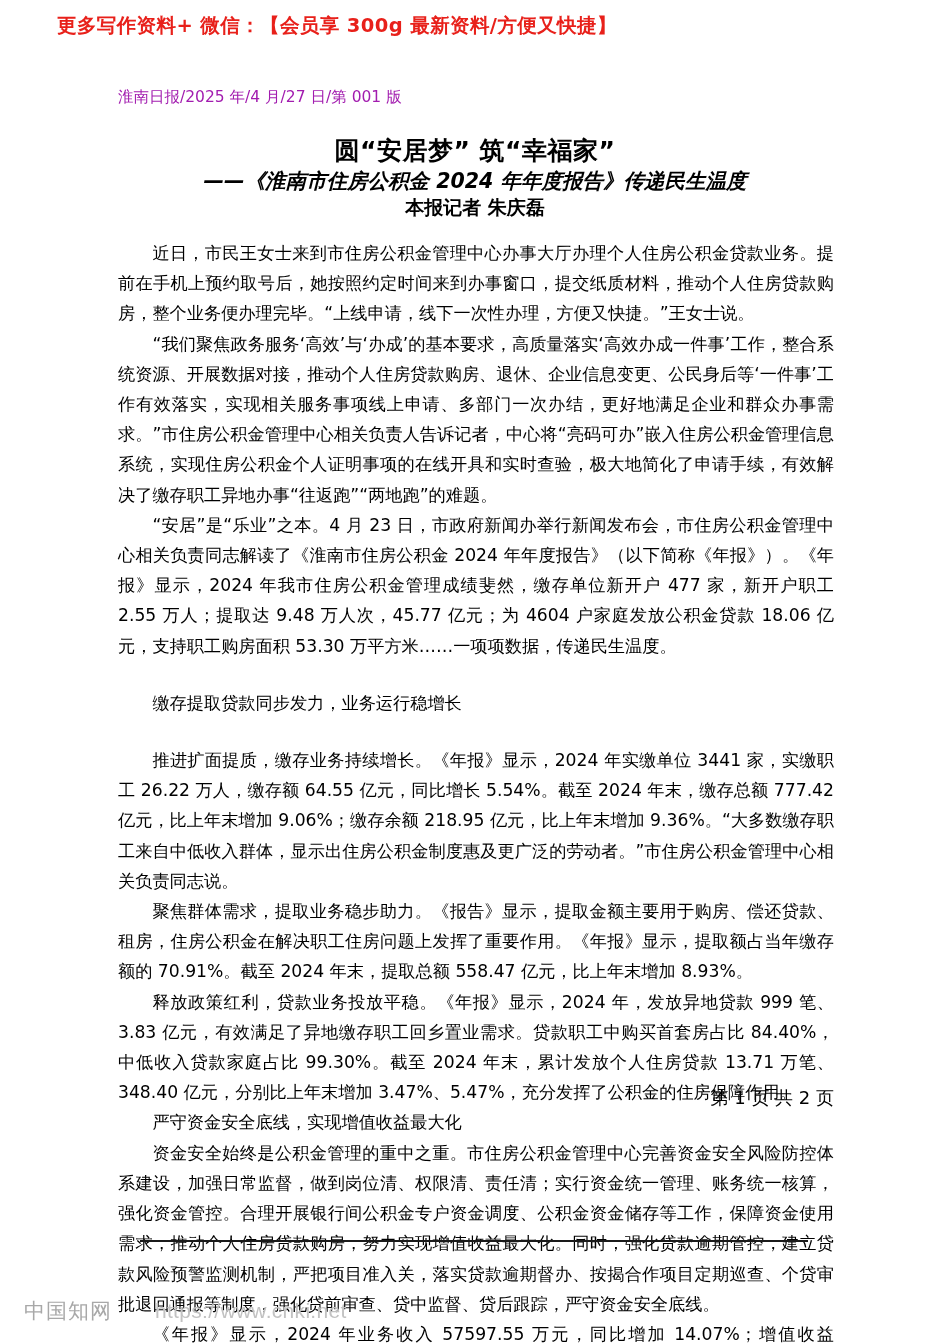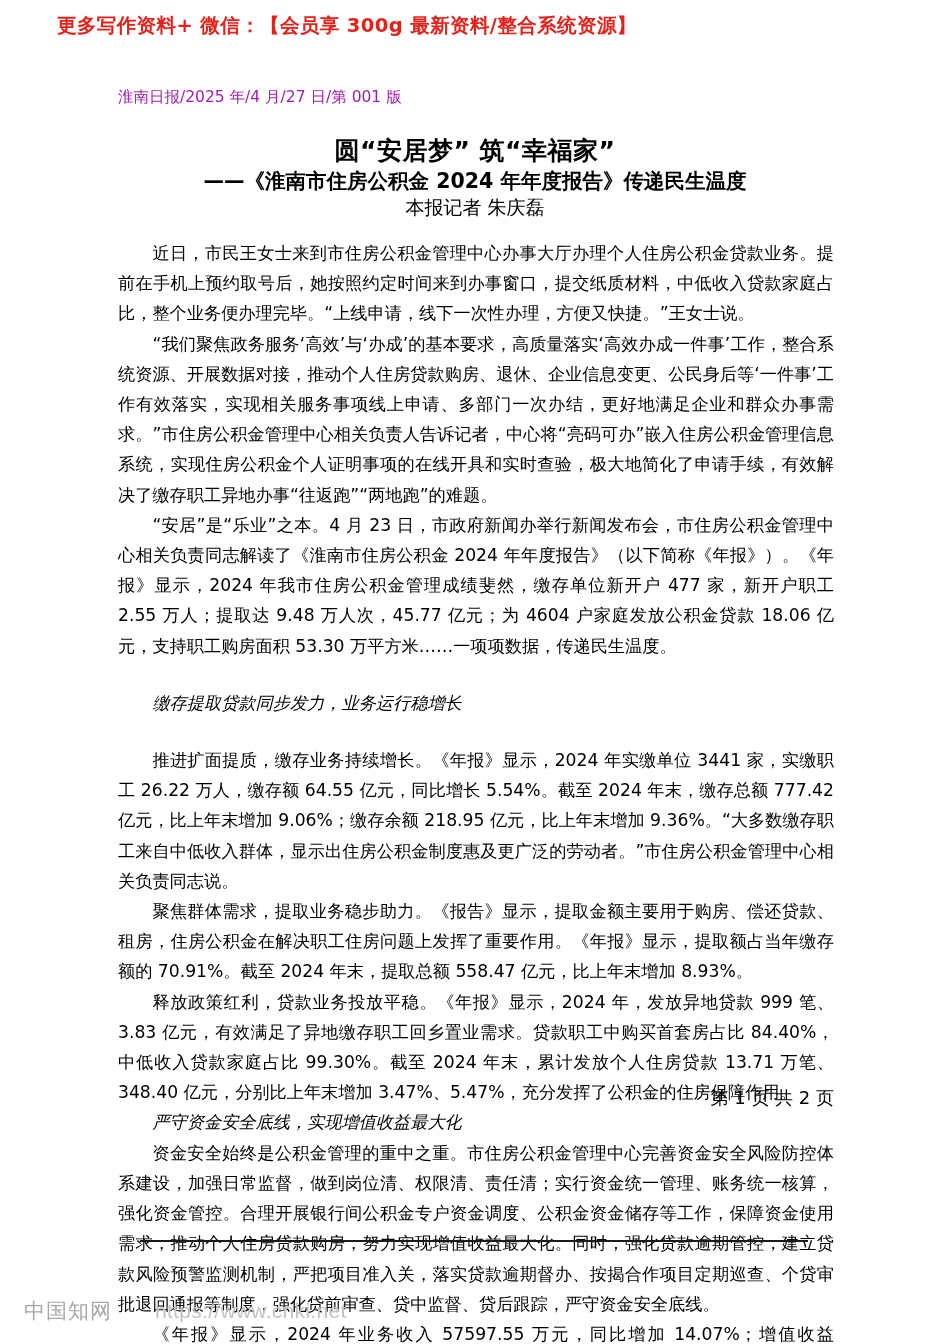--- a/index.html
+++ b/index.html
@@ -63,30 +63,31 @@
 
   .subheadline {
     position: absolute;
     left: 118px;
     top: 150px;
     width: 714px;
     text-align: center;
     font-size: 20.5px;
     font-weight: bold;
     line-height: 1.4;
+    font-style: italic;
   }
 
   .byline {
     position: absolute;
     left: 118px;
     top: 194px;
     width: 714px;
     text-align: center;
     font-size: 19px;
-    font-weight: normal;
+    font-weight: bold;
     line-height: 1.4;
   }
 
   .article-body {
     position: absolute;
     left: 118px;
     top: 238px;
     width: 716px;
     font-size: 17.2px;
     line-height: 30.2px;
@@ -95,21 +96,20 @@
   }
 
   .article-body p {
     margin: 0;
     text-indent: 2em;
     text-align: justify;
   }
 
   .article-body p.sec-head {
     text-indent: 2em;
-    font-style: italic;
   }
 
   .article-body p.spaced-before {
     margin-top: 27px;
   }
 
   .page-footer {
     position: absolute;
     left: 118px;
     top: 1085px;
@@ -155,32 +155,32 @@
     letter-spacing: 0.3px;
     font-family: "Liberation Sans", "DejaVu Sans", sans-serif;
     white-space: nowrap;
   }
 </style>
 </head>
 <body>
 
 <div class="page">
 
-  <div class="promo-banner">更多写作资料+ 微信：【会员享 300g 最新资料/整合系统资源】</div>
+  <div class="promo-banner">更多写作资料+ 微信：【会员享 300g 最新资料/方便又快捷】</div>
 
   <div class="masthead">淮南日报/2025 年/4 月/27 日/第 001 版</div>
 
   <h1 class="headline">圆“安居梦” 筑“幸福家”</h1>
 
   <h2 class="subheadline">——《淮南市住房公积金 2024 年年度报告》传递民生温度</h2>
 
   <div class="byline">本报记者 朱庆磊</div>
 
   <div class="article-body">
-    <p>近日，市民王女士来到市住房公积金管理中心办事大厅办理个人住房公积金贷款业务。提前在手机上预约取号后，她按照约定时间来到办事窗口，提交纸质材料，中低收入贷款家庭占比，整个业务便办理完毕。“上线申请，线下一次性办理，方便又快捷。”王女士说。</p>
+    <p>近日，市民王女士来到市住房公积金管理中心办事大厅办理个人住房公积金贷款业务。提前在手机上预约取号后，她按照约定时间来到办事窗口，提交纸质材料，推动个人住房贷款购房，整个业务便办理完毕。“上线申请，线下一次性办理，方便又快捷。”王女士说。</p>
     <p>“我们聚焦政务服务‘高效’与‘办成’的基本要求，高质量落实‘高效办成一件事’工作，整合系统资源、开展数据对接，推动个人住房贷款购房、退休、企业信息变更、公民身后等‘一件事’工作有效落实，实现相关服务事项线上申请、多部门一次办结，更好地满足企业和群众办事需求。”市住房公积金管理中心相关负责人告诉记者，中心将“亮码可办”嵌入住房公积金管理信息系统，实现住房公积金个人证明事项的在线开具和实时查验，极大地简化了申请手续，有效解决了缴存职工异地办事“往返跑”“两地跑”的难题。</p>
     <p>“安居”是“乐业”之本。4 月 23 日，市政府新闻办举行新闻发布会，市住房公积金管理中心相关负责同志解读了《淮南市住房公积金 2024 年年度报告》（以下简称《年报》）。《年报》显示，2024 年我市住房公积金管理成绩斐然，缴存单位新开户 477 家，新开户职工 2.55 万人；提取达 9.48 万人次，45.77 亿元；为 4604 户家庭发放公积金贷款 18.06 亿元，支持职工购房面积 53.30 万平方米……一项项数据，传递民生温度。</p>
     <p class="sec-head spaced-before">缴存提取贷款同步发力，业务运行稳增长</p>
     <p class="spaced-before">推进扩面提质，缴存业务持续增长。《年报》显示，2024 年实缴单位 3441 家，实缴职工 26.22 万人，缴存额 64.55 亿元，同比增长 5.54%。截至 2024 年末，缴存总额 777.42 亿元，比上年末增加 9.06%；缴存余额 218.95 亿元，比上年末增加 9.36%。“大多数缴存职工来自中低收入群体，显示出住房公积金制度惠及更广泛的劳动者。”市住房公积金管理中心相关负责同志说。</p>
     <p>聚焦群体需求，提取业务稳步助力。《报告》显示，提取金额主要用于购房、偿还贷款、租房，住房公积金在解决职工住房问题上发挥了重要作用。《年报》显示，提取额占当年缴存额的 70.91%。截至 2024 年末，提取总额 558.47 亿元，比上年末增加 8.93%。</p>
     <p>释放政策红利，贷款业务投放平稳。《年报》显示，2024 年，发放异地贷款 999 笔、3.83 亿元，有效满足了异地缴存职工回乡置业需求。贷款职工中购买首套房占比 84.40%，中低收入贷款家庭占比 99.30%。截至 2024 年末，累计发放个人住房贷款 13.71 万笔、348.40 亿元，分别比上年末增加 3.47%、5.47%，充分发挥了公积金的住房保障作用。</p>
     <p class="sec-head">严守资金安全底线，实现增值收益最大化</p>
     <p>资金安全始终是公积金管理的重中之重。市住房公积金管理中心完善资金安全风险防控体系建设，加强日常监督，做到岗位清、权限清、责任清；实行资金统一管理、账务统一核算，强化资金管控。合理开展银行间公积金专户资金调度、公积金资金储存等工作，保障资金使用需求，推动个人住房贷款购房，努力实现增值收益最大化。同时，强化贷款逾期管控，建立贷款风险预警监测机制，严把项目准入关，落实贷款逾期督办、按揭合作项目定期巡查、个贷审批退回通报等制度，强化贷前审查、贷中监督、贷后跟踪，严守资金安全底线。</p>
     <p>《年报》显示，2024 年业务收入 57597.55 万元，同比增加 14.07%；增值收益 24114.26 万元，同比增长 3.58%；提取城市廉租住房建设补充资金 22654.93 万元，同比增长 4.92%。截至 2024 年底，累计提取城市廉租住房建设补充资金 24.29 亿元；个人住房贷款市场占有率为 24.40%；住</p>
   </div>

